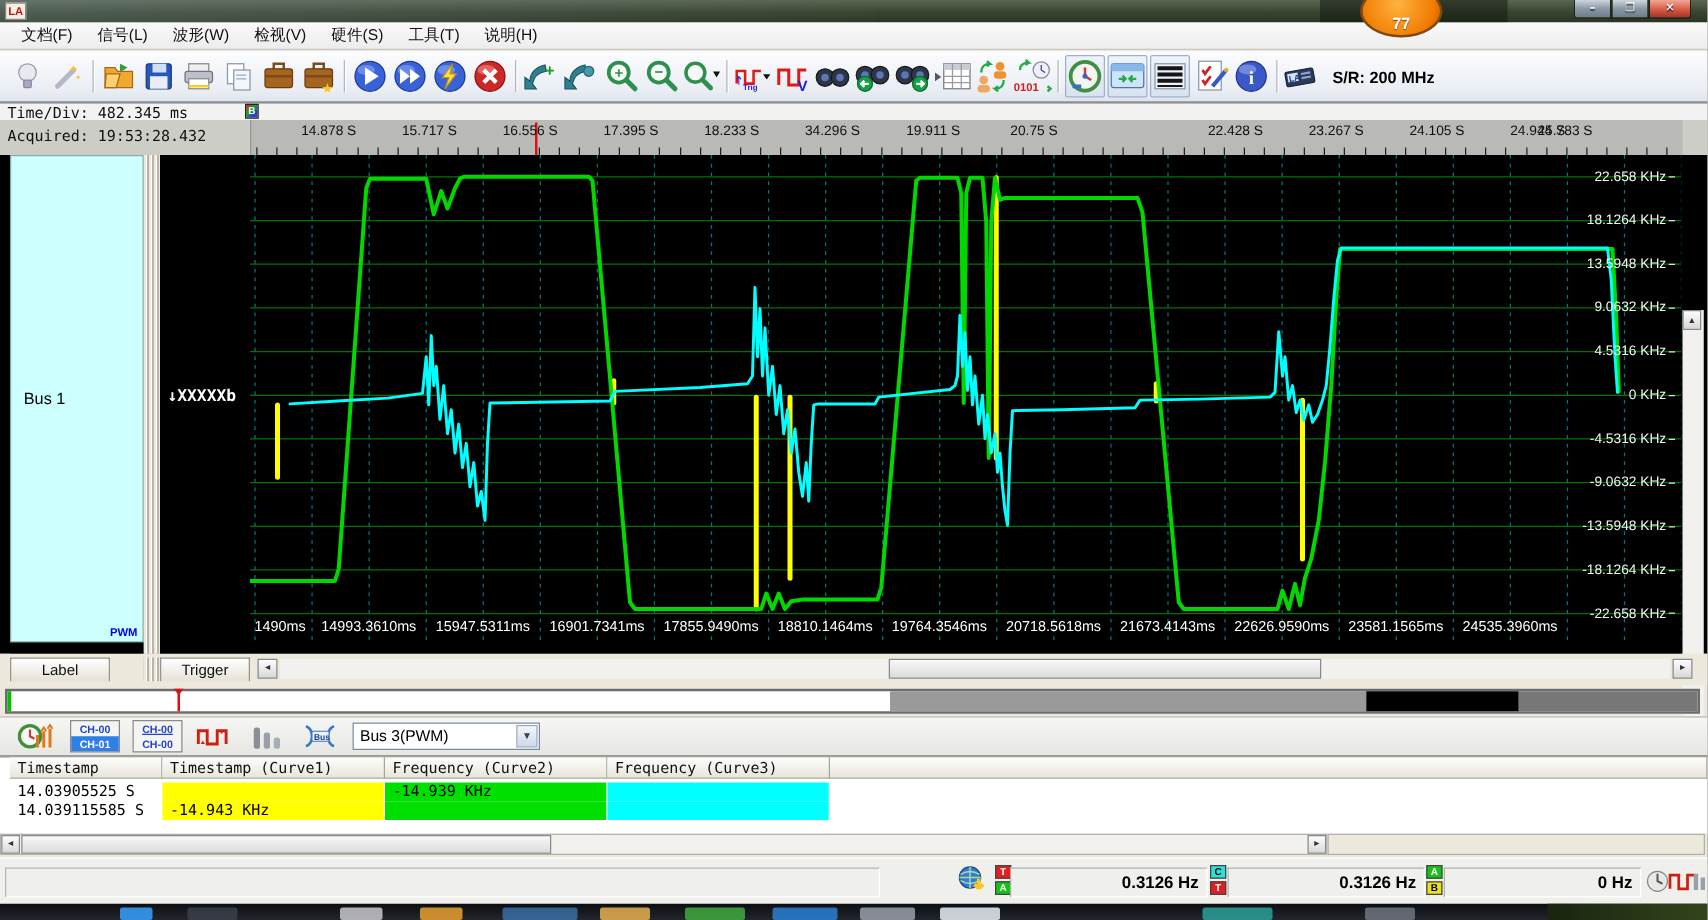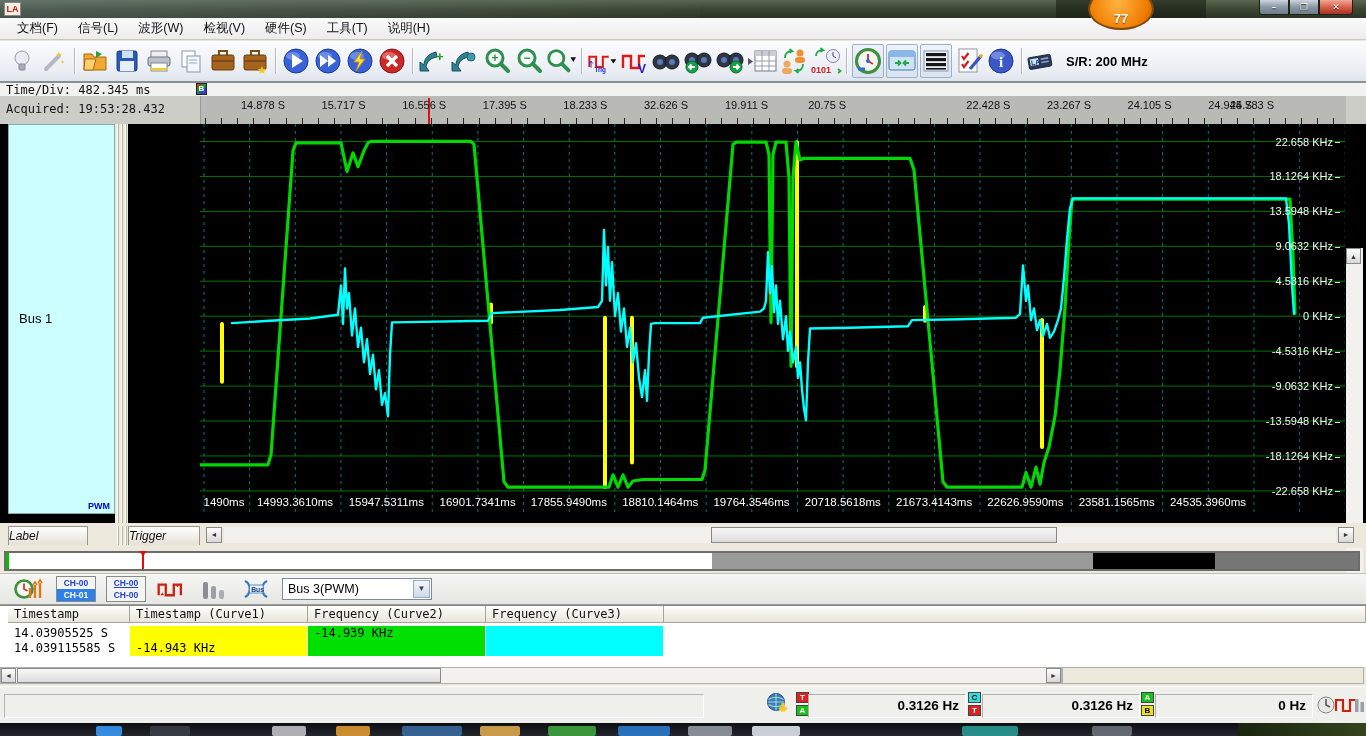--- a/index.html
+++ b/index.html
@@ -75,21 +75,21 @@
   
   .sb-btn { position:absolute; background:linear-gradient(180deg,#fdfdfd,#d8d8d8); border:1px solid #8a8a8a;
     color:#333; font-size:7px; text-align:center; }
   .sb-track { position:absolute; background:#f3f1ee; }
   .sb-thumb { position:absolute; background:linear-gradient(180deg,#f8f8f8,#dcdcdc); border:1px solid #8a8a8a; }
   #vscroll { left:1346px; top:124px; width:17px; height:399px; background:#f3f1ee; }
 
   
   #tabrow { left:0; top:523px; width:1366px; height:25px; background:#ece9dc; }
   .tab { position:absolute; top:3px; height:19px; background:linear-gradient(180deg,#ffffff,#e4e1d6);
-    border:1px solid #9a968a; border-bottom:none; font-size:12px; color:#111; text-align:left; line-height:18px;font-style:italic; }
+    border:1px solid #9a968a; border-bottom:none; font-size:12px; color:#111; text-align:center; line-height:18px; }
 
   
   #overview { left:4px; top:551px; width:1356px; height:20px; border:2px solid #6c6c6c; background:#fff; }
   #ov-gray { position:absolute; left:706px; top:0; width:381px; height:16px; background:#9a9a9a; }
   #ov-black { position:absolute; left:1087px; top:0; width:122px; height:16px; background:#000; }
   #ov-dgray { position:absolute; left:1209px; top:0; width:143px; height:16px; background:#777; }
   #ov-start { position:absolute; left:0; top:0; width:3px; height:16px; background:#00c000; }
   #ov-trig { position:absolute; left:136px; top:0; width:2px; height:16px; background:#e01010; }
   #ov-trig::before { content:""; position:absolute; left:-3px; top:-2px; border:4px solid transparent; border-top:5px solid #e01010; }
 
@@ -415,21 +415,21 @@
   </div>
   <div id="row-acquired" class="abs">
     <span id="acquired-text" class="abs">Acquired: 19:53:28.432</span>
     <div id="ruler" class="abs">
       <div id="trig-line"></div>
     <div class="ruler-label" style="left: 62px;">14.878 S</div>
         <div class="ruler-label" style="left: 142.6px;">15.717 S</div>
         <div class="ruler-label" style="left: 223.2px;">16.556 S</div>
         <div class="ruler-label" style="left: 303.8px;">17.395 S</div>
         <div class="ruler-label" style="left: 384.4px;">18.233 S</div>
-        <div class="ruler-label" style="left: 465px;">32.626 S</div>
+        <div class="ruler-label" style="left: 465px;">34.296 S</div>
         <div class="ruler-label" style="left: 545.6px;">19.911 S</div>
         <div class="ruler-label" style="left: 626.2px;">20.75 S</div>
         <div class="ruler-label" style="left: 706.8px; margin-top: 28px;">21.589 S</div>
         <div class="ruler-label" style="left: 787.4px;">22.428 S</div>
         <div class="ruler-label" style="left: 868px;">23.267 S</div>
         <div class="ruler-label" style="left: 948.6px;">24.105 S</div>
         <div class="ruler-label" style="left: 1029.2px;">24.944 S</div>
         <div class="ruler-label" style="left: 1051px;">25.783 S</div>
         <div class="ruler-tick" style="left: 4px;"></div>
         <div class="ruler-tick" style="left: 20.12px;"></div>
@@ -505,20 +505,23 @@
       </div>
   </div>
 
   <div id="main" class="abs">
     <div id="label-panel" class="abs">
       <span id="bus-label" class="abs">Bus 1</span>
       <span id="pwm-tag">PWM</span>
     </div>
     <div class="abs" style="left:8px;top:390px;width:192px;height:9px;background:#000;"></div>
     <div id="splitter" class="abs"></div>
+    <div id="trigger-panel" class="abs">
+      <span id="trigger-value" class="abs">↓XXXXXb</span>
+    </div>
     <div id="plot" class="abs">
       <svg id="plot-svg" width="1145" height="399">
           <line x1="0" y1="17.5" x2="1145" y2="17.5" stroke="#007400" stroke-width="1"></line>
           <line x1="0" y1="52.44" x2="1145" y2="52.44" stroke="#007400" stroke-width="1"></line>
           <line x1="0" y1="87.38" x2="1145" y2="87.38" stroke="#007400" stroke-width="1"></line>
           <line x1="0" y1="122.32" x2="1145" y2="122.32" stroke="#007400" stroke-width="1"></line>
           <line x1="0" y1="157.26" x2="1145" y2="157.26" stroke="#007400" stroke-width="1"></line>
           <line x1="0" y1="192.2" x2="1145" y2="192.2" stroke="#007400" stroke-width="1"></line>
           <line x1="0" y1="227.14" x2="1145" y2="227.14" stroke="#007400" stroke-width="1"></line>
           <line x1="0" y1="262.08" x2="1145" y2="262.08" stroke="#007400" stroke-width="1"></line>

